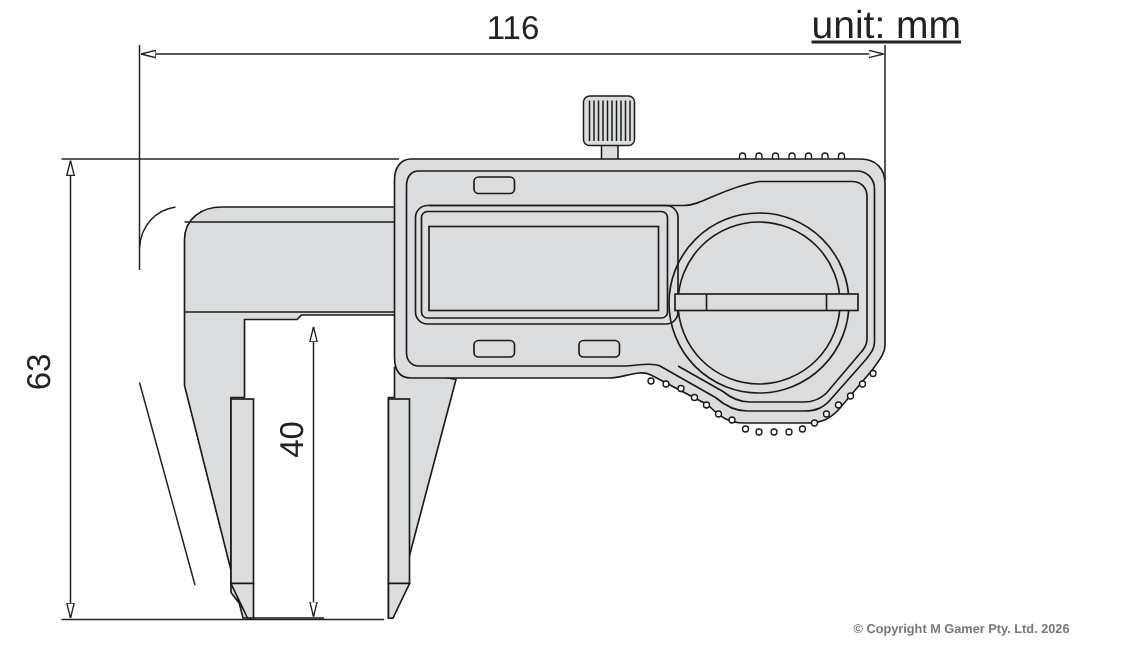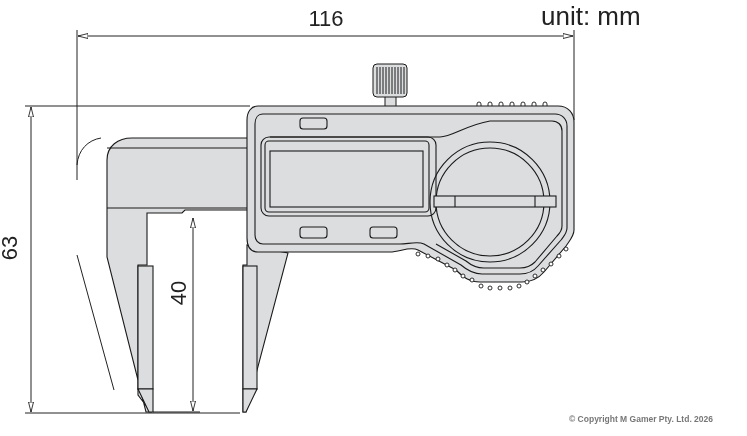--- a/index.html
+++ b/index.html
@@ -1,19 +1,19 @@
 <!DOCTYPE html>
 <html><head>
 <meta charset="utf-8">
 <style>
   html, body { margin: 0; padding: 0; background: #ffffff; }
   body { width: 747px; height: 436px; position: relative; overflow: hidden; font-family: "Liberation Sans", sans-serif; }
-  #stage { position: absolute; left: 0; top: 0; width: 657px; height: 436px; }
+  #stage { position: absolute; left: 0; top: 0; width: 657px; height: 436px; padding-left: 16px; }
   .dim-text { font-family: "Liberation Sans", sans-serif; fill: #222; }
-  .unit { position: absolute; left: 541px; top: 1px; font-size: 26px; color: #222; font-family: "Liberation Sans", sans-serif; }
+  .unit { position: absolute; left: 541px; top: 1px; font-size: 26px; color: #222; font-family: "Liberation Sans", sans-serif; text-decoration: underline; }
   .copyright { position: absolute; left: 569px; top: 414px; font-size: 8.5px; font-weight: bold; color: #777; font-family: "Liberation Sans", sans-serif; }
 </style>
 </head>
 <body>
 
 <div id="stage">
 <svg width="747" height="436" viewBox="0 0 747 436" xmlns="http://www.w3.org/2000/svg">
   <defs>
     <marker id="arr" viewBox="0 0 10 6" refX="10" refY="3" markerWidth="10" markerHeight="6" orient="auto-start-reverse" markerUnits="userSpaceOnUse">
       <path d="M0,0.5 L10,3 L0,5.5 Z" fill="#fff" stroke="#222" stroke-width="0.9"></path>

